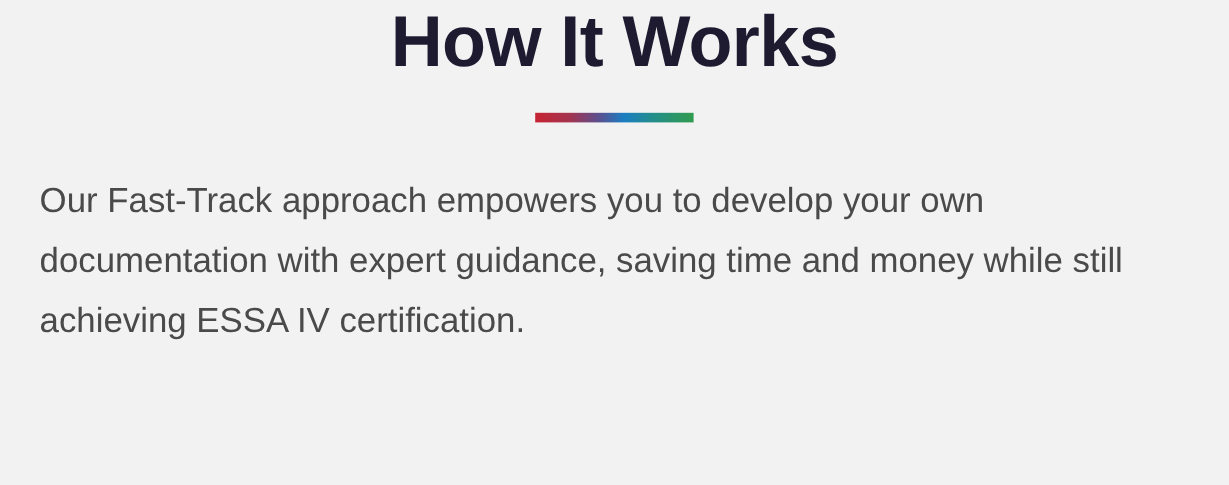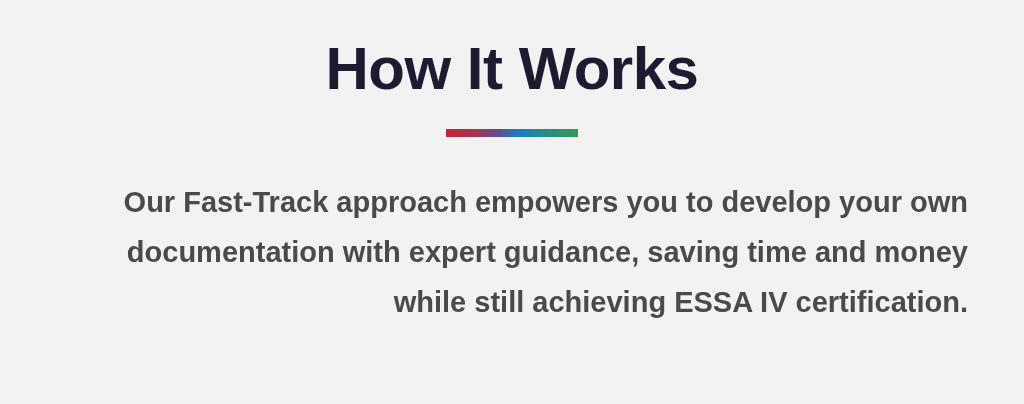--- a/index.html
+++ b/index.html
@@ -17,21 +17,20 @@
   .section {
     position: relative;
     width: 1024px;
     height: 404px;
     box-sizing: border-box;
   }
 
   .heading-block {
     width: 100%;
     text-align: center;
-    padding-top: 34px;
   }
 
   .page-title {
     margin: 0;
     font-size: 60px;
     line-height: 1.15;
     font-weight: bold;
     color: #1e1b31;
     letter-spacing: -0.5px;
     font-family: "Liberation Sans", sans-serif;
@@ -52,28 +51,28 @@
       #c62432 0%,
       #a33450 22%,
       #5c4f8e 40%,
       #1b7ec2 56%,
       #248f86 76%,
       #319b4e 100%
     );
   }
 
   .body-copy {
-    margin: 16px;
+    margin: 0;
     padding: 0 40px 0 33px;
     margin-top: 36px;
     font-size: 29px;
     line-height: 50px;
     color: #4a4a4a;
-    font-weight: bold;
-    text-align: right;
+    font-weight: normal;
+    text-align: left;
     max-width: 960px;
     font-family: "Liberation Sans", sans-serif;
   }
 </style>
 </head>
 <body>
 
 <div class="section">
 
   <div class="heading-block">

